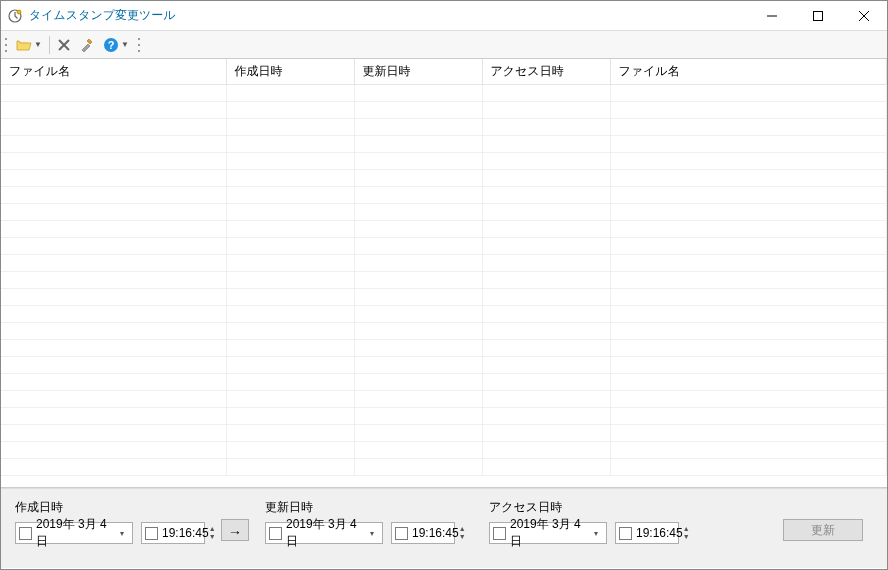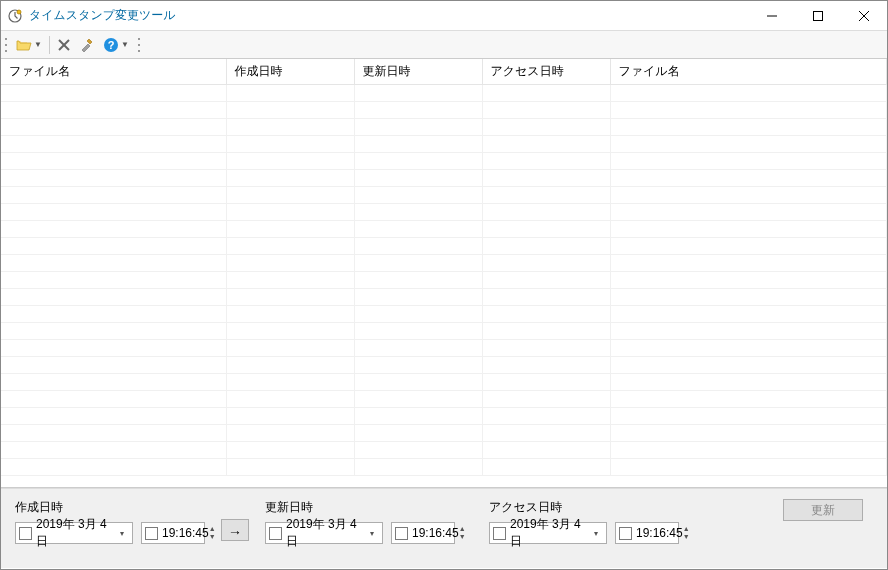--- a/index.html
+++ b/index.html
@@ -33,21 +33,21 @@
     .group-label { font-size: 12px; color: #000; }
     .group-controls { display: flex; align-items: center; gap: 8px; }
     .dt-box { height: 22px; border: 1px solid #adadad; background: #fff; display: flex; align-items: center; padding: 0 3px; font-size: 12px; }
     .dt-box .cb { width: 13px; height: 13px; border: 1px solid #7a7a7a; background: #fff; margin-right: 4px; flex-shrink: 0; }
     .date-box { width: 118px; }
     .time-box { width: 64px; }
     .dd { width: 14px; font-size: 8px; color: #555; text-align: center; }
     .spinner { width: 14px; display: flex; flex-direction: column; }
     .spinner span { height: 8px; font-size: 7px; line-height: 7px; text-align: center; color: #555; }
     .apply-btn { width: 28px; height: 22px; border: 1px solid #adadad; background: #e1e1e1; display: flex; align-items: center; justify-content: center; font-size: 14px; margin-top: 20px; }
-    .update-btn { width: 80px; height: 22px; border: 1px solid #adadad; background: #e1e1e1; color: #888; font-size: 12px; }
+    .update-btn { width: 80px; height: 22px; border: 1px solid #adadad; background: #e1e1e1; color: #888; margin-top: 20px; font-size: 12px; }
   </style>
 </head>
 <body>
 
 <div class="titlebar">
   <span class="titlebar-icon">
     <svg viewBox="0 0 16 16" width="16" height="16">
         <circle cx="8" cy="8" r="6" fill="none" stroke="#666" stroke-width="1.2"></circle>
         <path d="M8 4v4l2.5 2.5" stroke="#666" stroke-width="1.2" fill="none"></path>
         <circle cx="12" cy="4" r="2" fill="#f0c020" stroke="#b08000" stroke-width="0.8"></circle>

